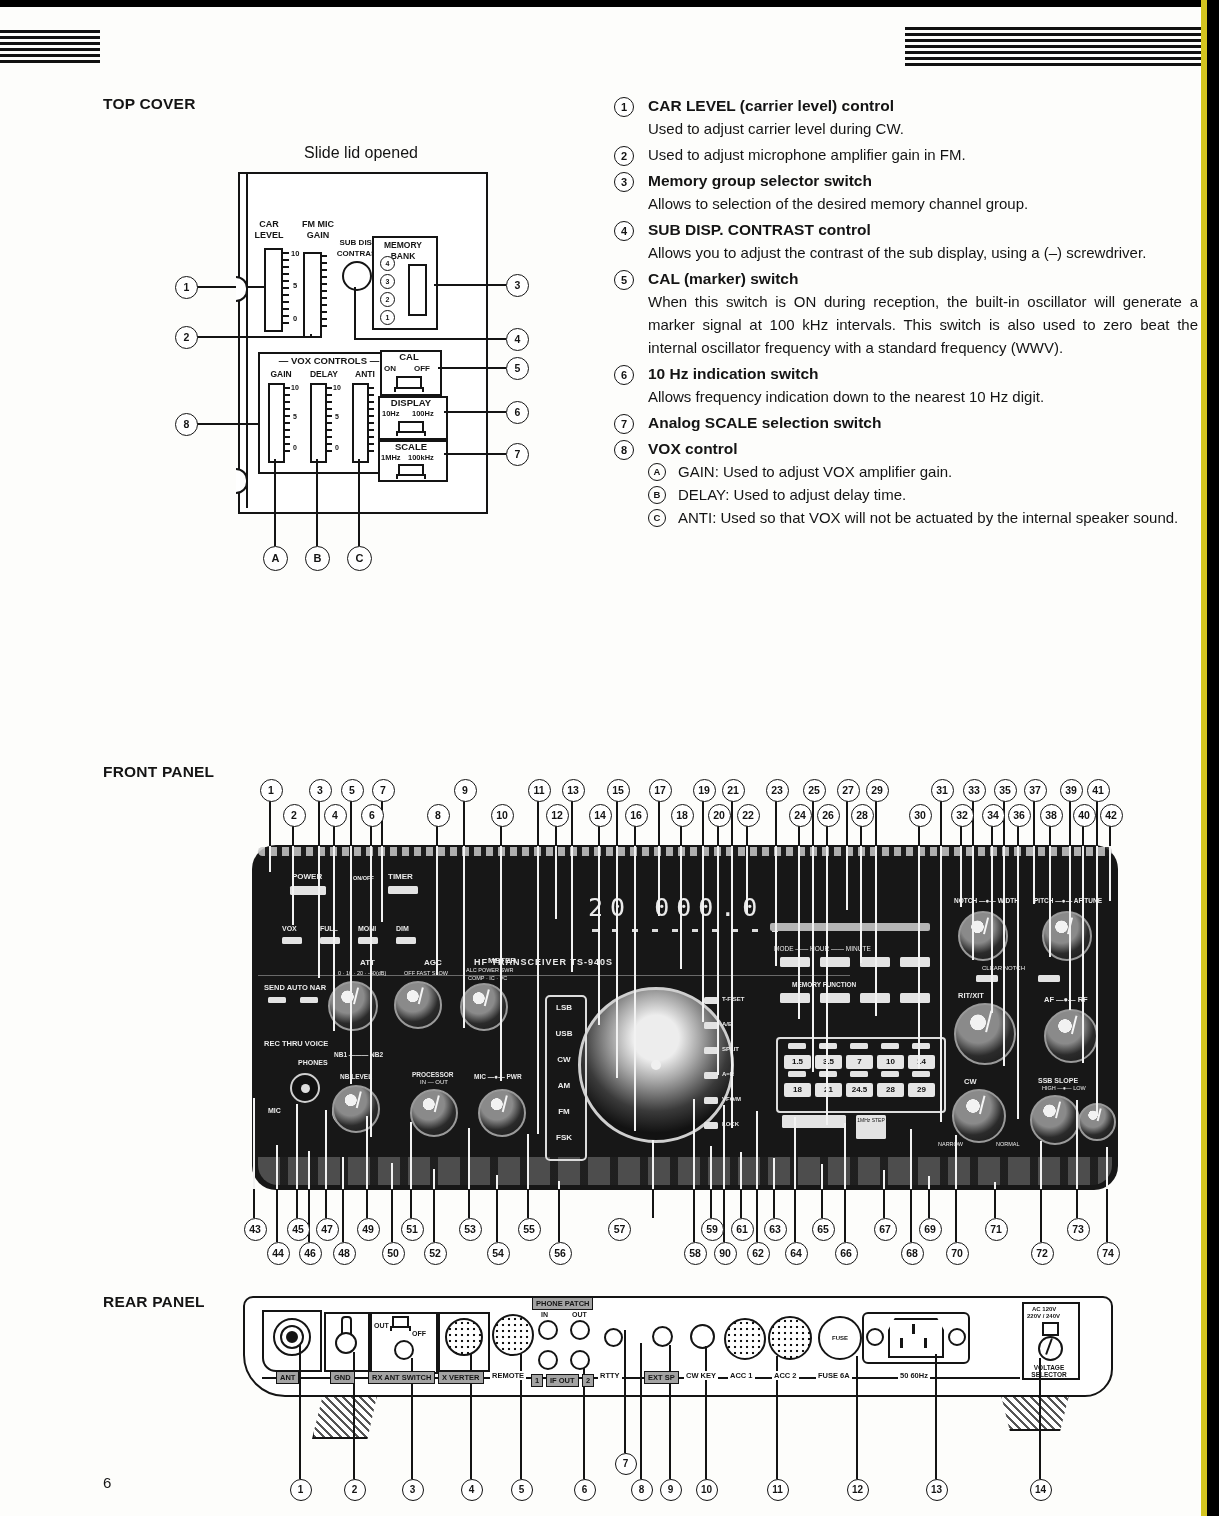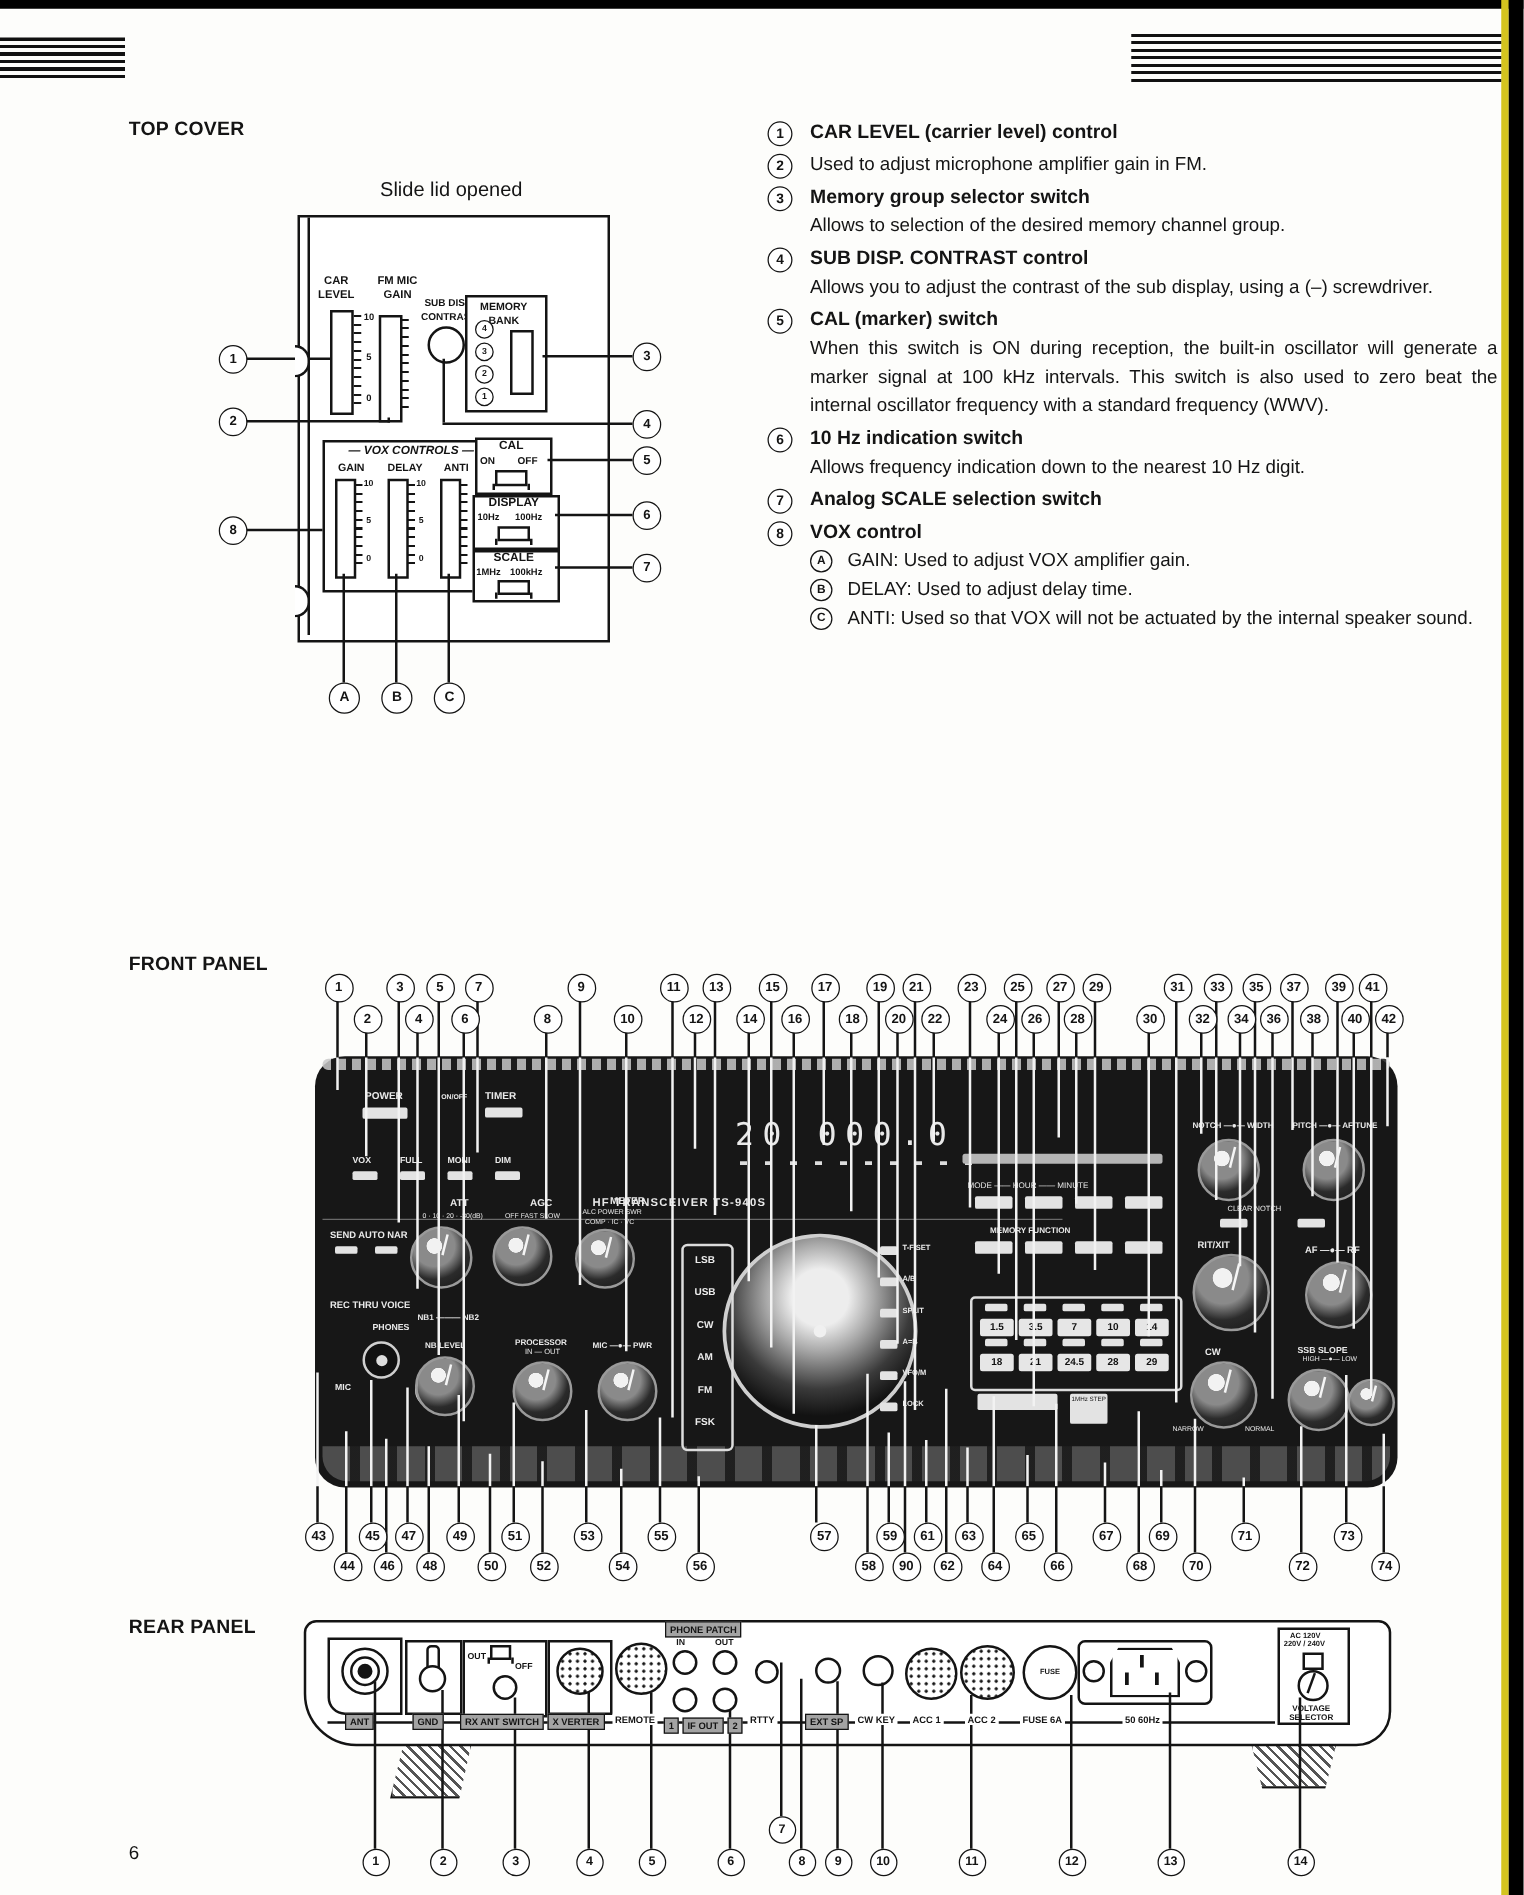--- a/index.html
+++ b/index.html
@@ -120,21 +120,21 @@
     <span>MEMORY</span><br><span>BANK</span></div>
   <div id="mem-digits">
       <div class="co" style="left: 380px; top: 256px; width: 13px; height: 13px; line-height: 13px; font-size: 7px; border-width: 1.3px;">4</div>
       <div class="co" style="left: 380px; top: 274px; width: 13px; height: 13px; line-height: 13px; font-size: 7px; border-width: 1.3px;">3</div>
       <div class="co" style="left: 380px; top: 292px; width: 13px; height: 13px; line-height: 13px; font-size: 7px; border-width: 1.3px;">2</div>
       <div class="co" style="left: 380px; top: 310px; width: 13px; height: 13px; line-height: 13px; font-size: 7px; border-width: 1.3px;">1</div>
     </div>
   <div class="tcbox" style="left:408px;top:264px;width:15px;height:48px;"></div>
 
   <div class="tcbox" style="left:258px;top:352px;width:142px;height:118px;"></div>
-  <div class="dlab" style="left:262px;top:356px;width:134px;font-size:9.5px;font-style:italic;">— VOX CONTROLS —</div>
+  <div class="dlab" style="left:262px;top:356px;width:134px;font-size:9.5px;">— VOX CONTROLS —</div>
   <span class="dlab" style="left:264px;top:369px;width:34px;font-size:8.5px;">GAIN</span>
   <span class="dlab" style="left:304px;top:369px;width:40px;font-size:8.5px;">DELAY</span>
   <span class="dlab" style="left:348px;top:369px;width:34px;font-size:8.5px;">ANTI</span>
   <div class="tcbox" style="left:268px;top:383px;width:13px;height:76px;"></div>
   <div class="tcbox" style="left:310px;top:383px;width:13px;height:76px;"></div>
   <div class="tcbox" style="left:352px;top:383px;width:13px;height:76px;"></div>
   <div class="ticks" style="left:284px;top:387px;height:68px;"></div>
   <div class="ticks" style="left:326px;top:387px;height:68px;"></div>
   <div class="ticks" style="left:368px;top:387px;height:68px;"></div>
   <span class="tick-lab" style="left:291px;top:384px;font-size:7px;">10</span>
@@ -498,21 +498,21 @@
       <div class="stem-b" style="left: 496px; top: 1189px; height: 52.5px;"></div>
       <div class="co" style="left: 486.5px; top: 1241.5px;">54</div>
       <div class="stem-w" style="left: 527px; top: 1134px; height: 55px;"></div>
       <div class="stem-b" style="left: 527px; top: 1189px; height: 28.5px;"></div>
       <div class="co" style="left: 517.5px; top: 1217.5px;">55</div>
       <div class="stem-w" style="left: 558px; top: 1181px; height: 8px;"></div>
       <div class="stem-b" style="left: 558px; top: 1189px; height: 52.5px;"></div>
       <div class="co" style="left: 548.5px; top: 1241.5px;">56</div>
       <div class="stem-w" style="left: 652px; top: 1140px; height: 49px;"></div>
       <div class="stem-b" style="left: 652px; top: 1189px; height: 28.5px;"></div>
-      <div class="co" style="left: 608px; top: 1217.5px; margin-left: 40px;">57</div>
+      <div class="co" style="left: 608px; top: 1217.5px;">57</div>
       <div class="stem-w" style="left: 693px; top: 1099px; height: 90px;"></div>
       <div class="stem-b" style="left: 693px; top: 1189px; height: 52.5px;"></div>
       <div class="co" style="left: 683.5px; top: 1241.5px;">58</div>
       <div class="stem-w" style="left: 710px; top: 1146px; height: 43px;"></div>
       <div class="stem-b" style="left: 710px; top: 1189px; height: 28.5px;"></div>
       <div class="co" style="left: 700.5px; top: 1217.5px;">59</div>
       <div class="stem-w" style="left: 723px; top: 1105px; height: 84px;"></div>
       <div class="stem-b" style="left: 723px; top: 1189px; height: 52.5px;"></div>
       <div class="co" style="left: 713.5px; top: 1241.5px;">90</div>
       <div class="stem-w" style="left: 740px; top: 1152px; height: 37px;"></div>
@@ -664,20 +664,21 @@
       <div class="co" style="left: 925.5px; top: 1478.5px; width: 20px; height: 20px; line-height: 20px; font-size: 10px;">13</div>
       <div class="stem-b" style="left: 1039px; top: 1358px; height: 121px; z-index: 3;"></div>
       <div class="co" style="left: 1029.5px; top: 1478.5px; width: 20px; height: 20px; line-height: 20px; font-size: 10px;">14</div>
     </div>
 
   <div class="abs pagenum">6</div>
 <div class="abs" id="items" style="left: 612px; top: 94px; width: 586px;">
       <div class="item">
         <div class="inum">1</div>
         <div class="ititle">CAR LEVEL (carrier level) control</div>
+        <div class="ibody">Used to adjust carrier level during CW.</div>
       </div>
       <div class="item">
         <div class="inum">2</div>
         <div class="ibody">Used to adjust microphone amplifier gain in FM.</div>
       </div>
       <div class="item">
         <div class="inum">3</div>
         <div class="ititle">Memory group selector switch</div>
         <div class="ibody">Allows to selection of the desired memory channel group.</div>
       </div>

